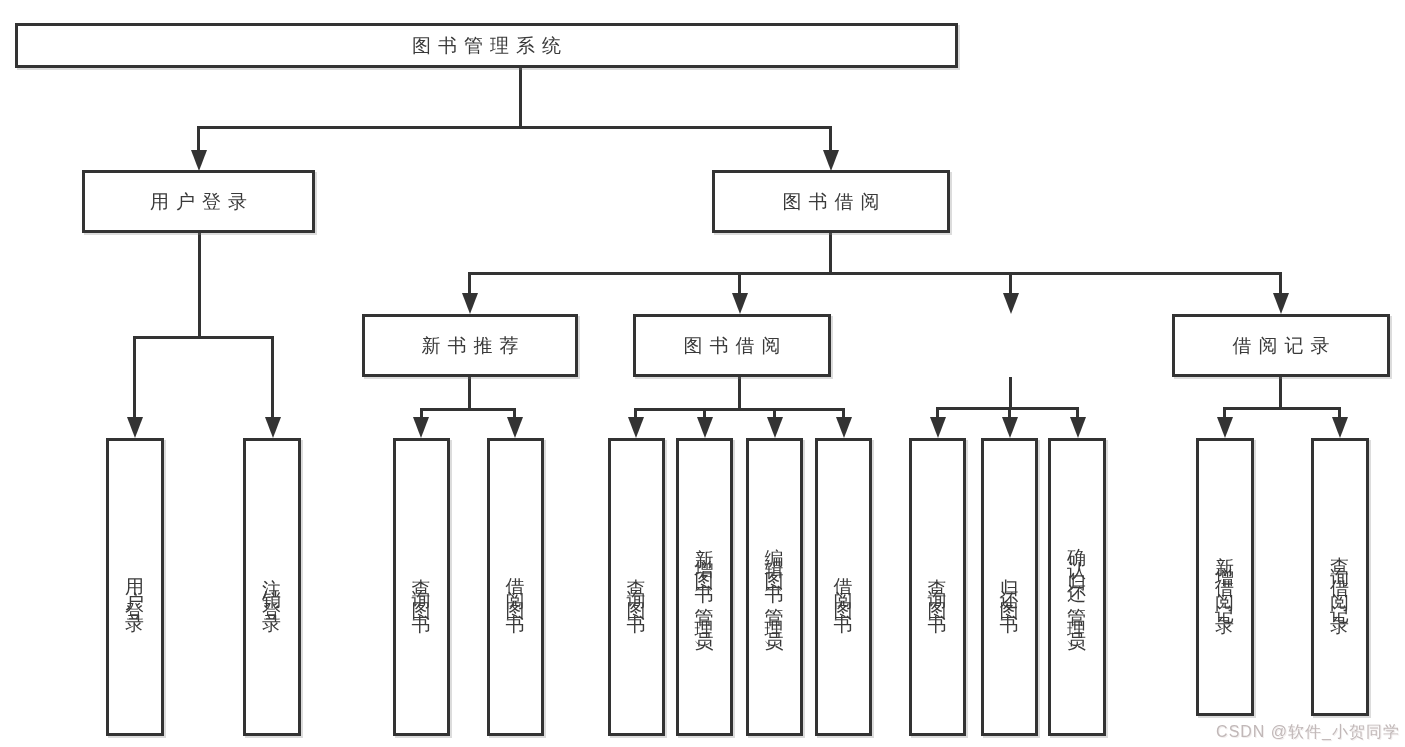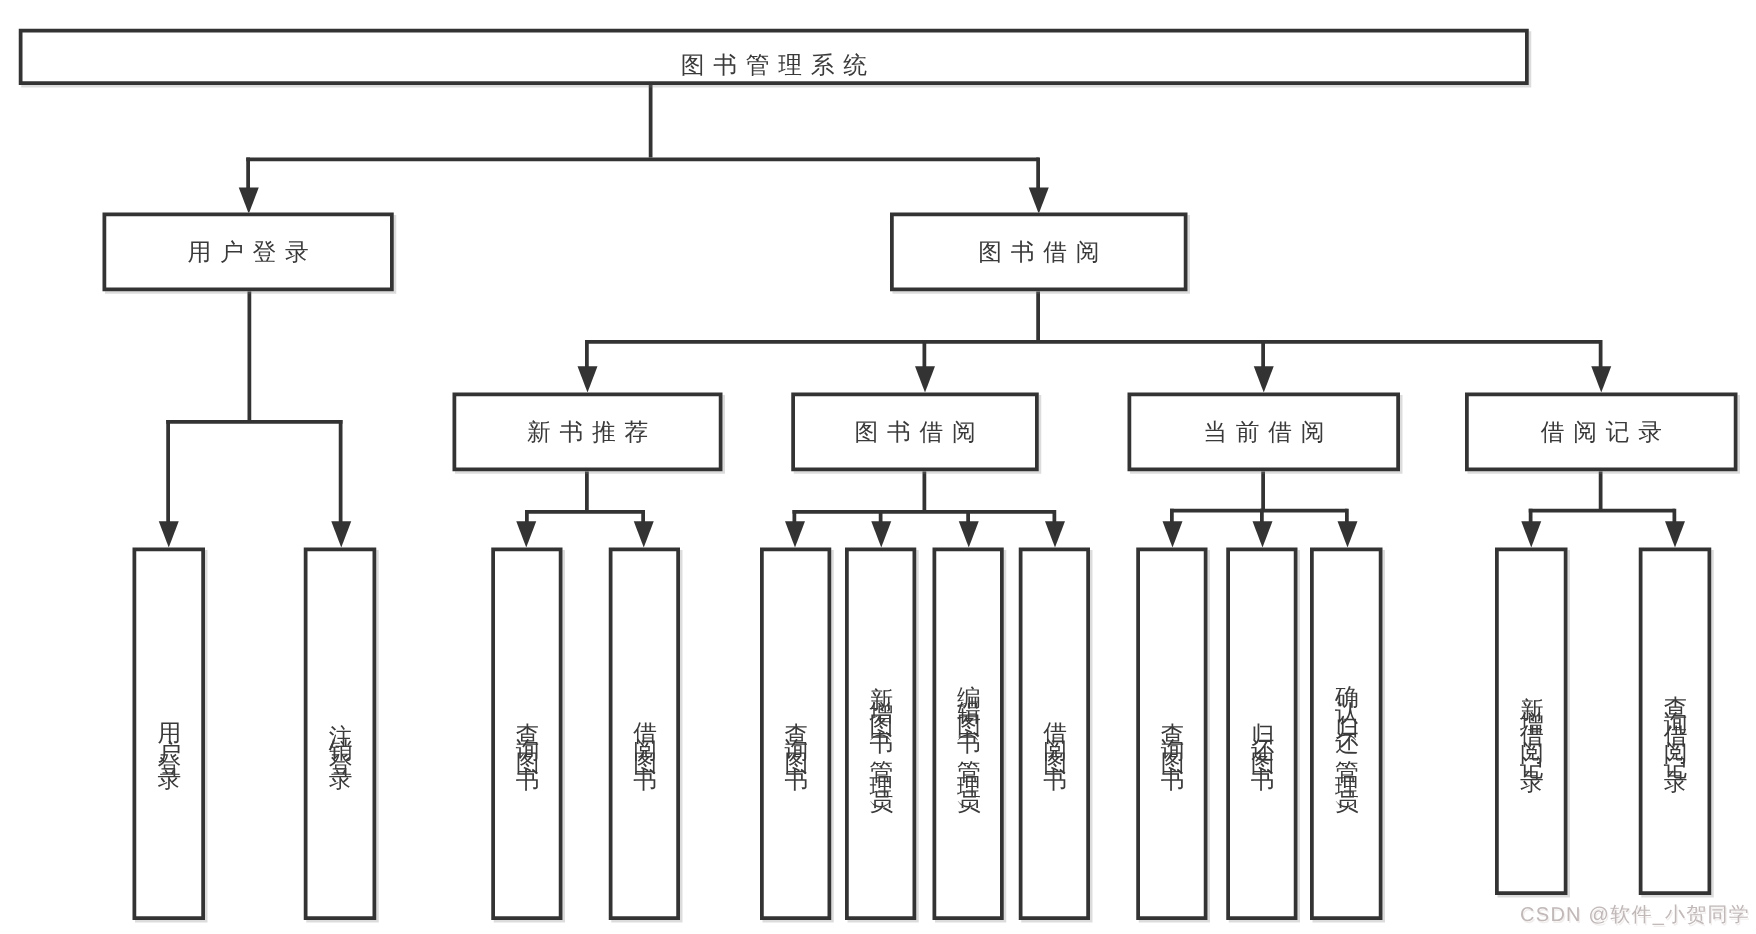--- a/index.html
+++ b/index.html
@@ -88,39 +88,36 @@
   <div class="vl" style="left:1076px;top:407px;height:11px;"></div>
   <div class="ah" style="left:1070px;top:417px;"></div>
 
   <div class="vl" style="left:1279px;top:377px;height:31px;"></div>
   <div class="hl" style="left:1223px;top:407px;width:117px;"></div>
   <div class="vl" style="left:1223px;top:407px;height:11px;"></div>
   <div class="ah" style="left:1217px;top:417px;"></div>
   <div class="vl" style="left:1338px;top:407px;height:11px;"></div>
   <div class="ah" style="left:1332px;top:417px;"></div>
 
-  <div class="box" style="left:15px;top:23px;width:1208px;height:45px;align-items:flex-end;">
+  <div class="box" style="left:15px;top:23px;width:943px;height:45px;">
     <span class="lbl">图书管理系统</span>
   </div>
 
   <div class="box" style="left:82px;top:170px;width:233px;height:63px;">
     <span class="lbl">用户登录</span>
   </div>
   <div class="box" style="left:712px;top:170px;width:238px;height:63px;">
     <span class="lbl">图书借阅</span>
   </div>
 
   <div class="box" style="left:362px;top:314px;width:216px;height:63px;">
     <span class="lbl">新书推荐</span>
   </div>
   <div class="box" style="left:633px;top:314px;width:198px;height:63px;">
     <span class="lbl">图书借阅</span>
-  </div>
-  <div class="box" style="left:902px;top:314px;width:218px;height:63px;">
-    <span class="lbl">当前借阅</span>
   </div>
   <div class="box" style="left:1172px;top:314px;width:218px;height:63px;font-family:Liberation Serif, serif;">
     <span class="lbl">借阅记录</span>
   </div>
 
   <div class="box vbox" style="left:106px;top:438px;width:58px;height:298px;">
     <span class="lbl">用户登录</span>
   </div>
   <div class="box vbox" style="left:243px;top:438px;width:58px;height:298px;">
     <span class="lbl">注销登录</span>

